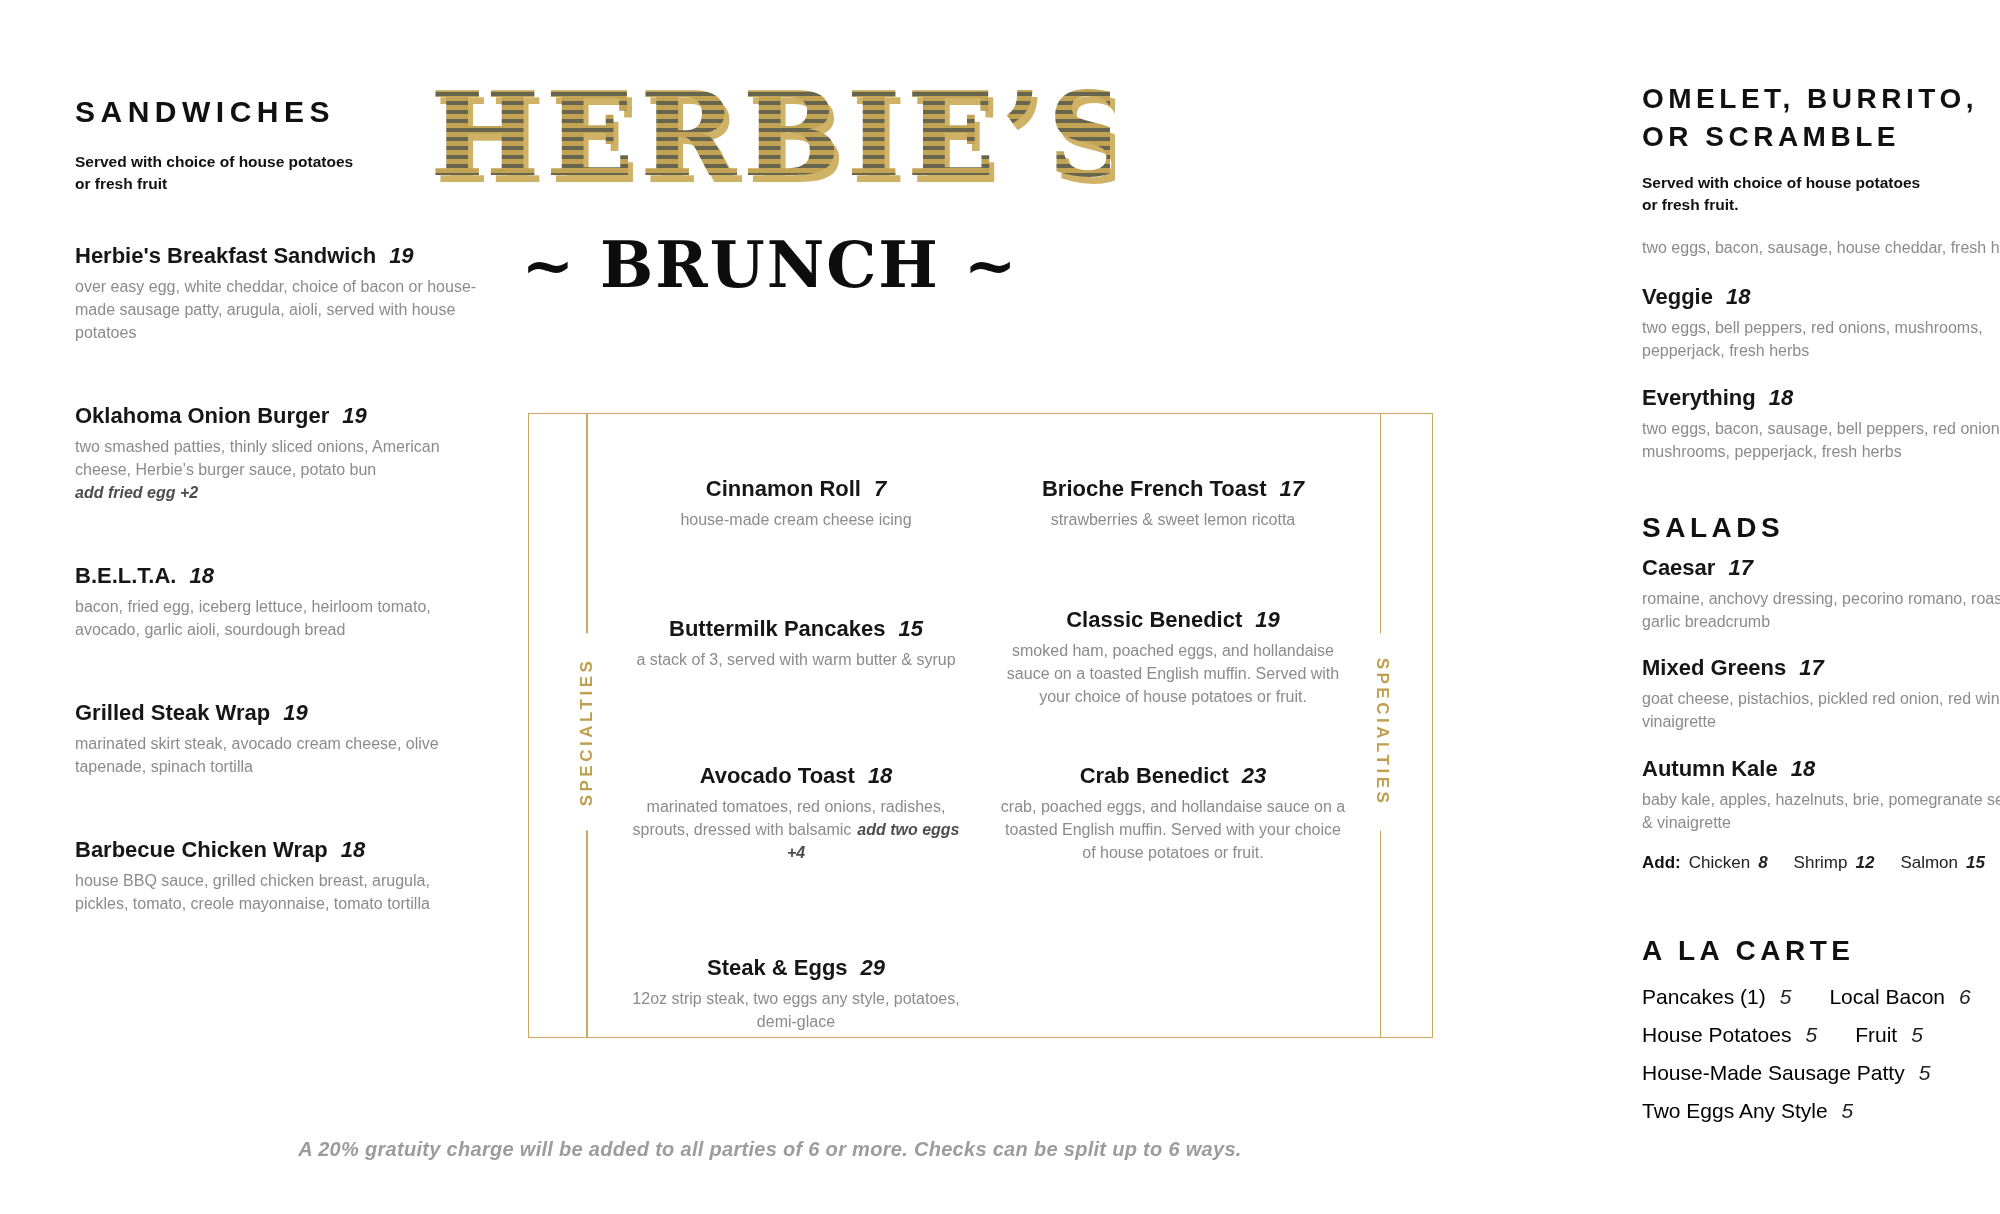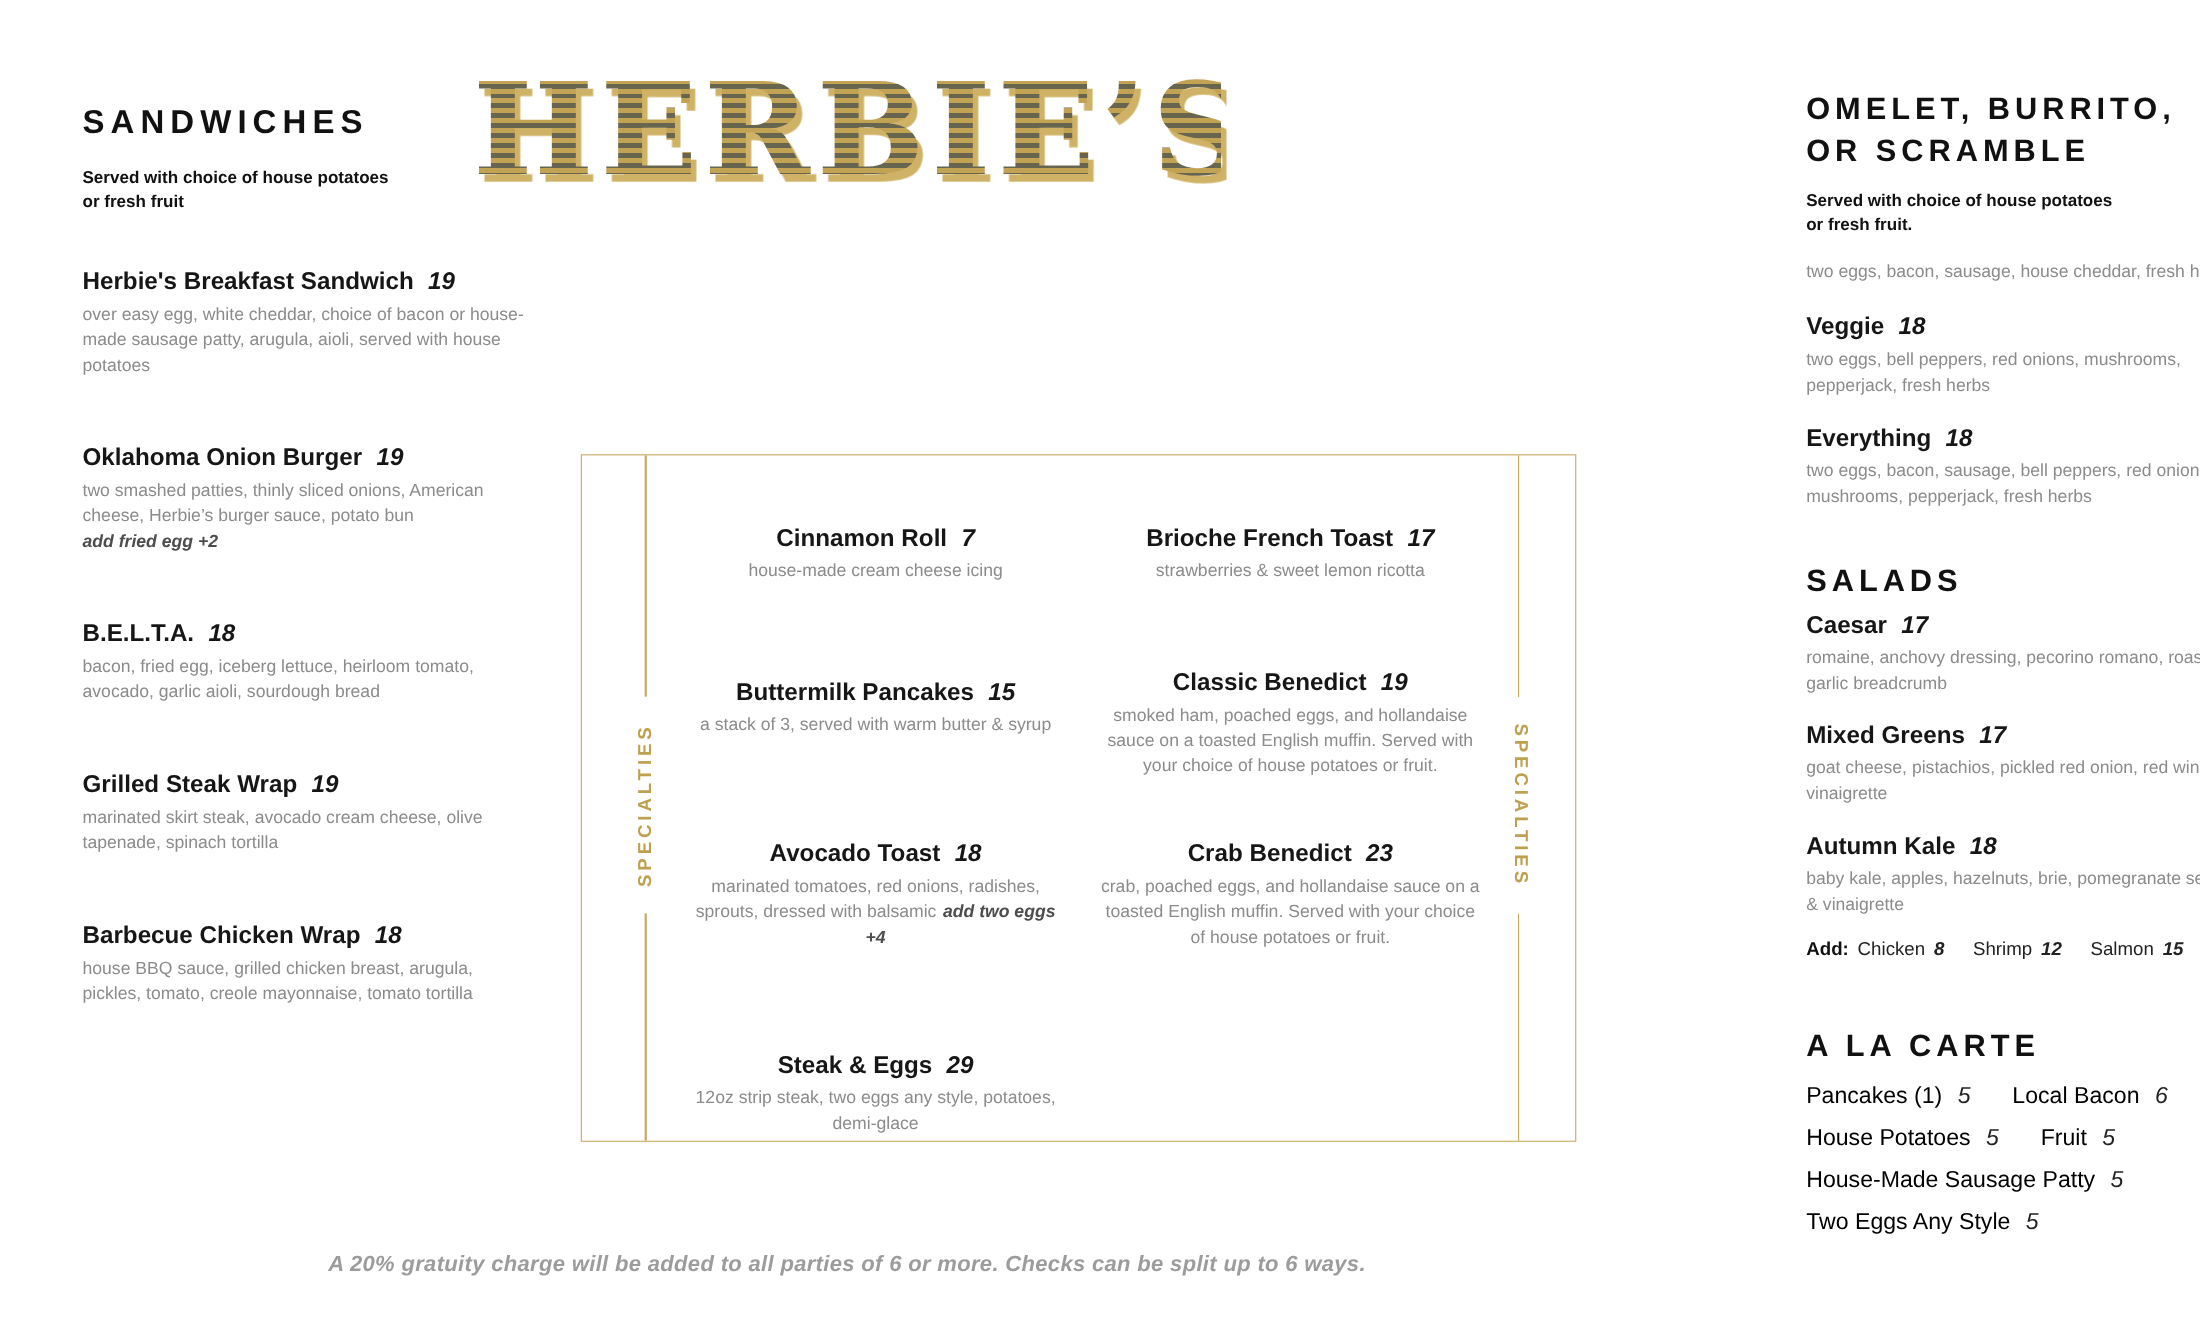--- a/index.html
+++ b/index.html
@@ -14,21 +14,21 @@
   .item-desc{font-size:16px;color:#8b8b8b;line-height:23px;margin-top:6px;}
   .addon{font-weight:700;font-style:italic;color:#4d4d4d;}
 
   
   .col-left{position:absolute;left:75px;top:92px;width:410px;}
   .sand-item{margin-top:59px;}
   .sand-item.first{margin-top:47px;}
   .sand-addon{display:block;font-size:16px;line-height:23px;}
 
   
-  .center-head{position:absolute;left:430px;top:58px;width:680px;text-align:center;}
+  .center-head{position:absolute;left:430px;top:74px;width:680px;text-align:center;}
   .logo{font-family:"DejaVu Serif",serif;font-weight:700;font-size:116px;line-height:1.05;
         letter-spacing:6px;white-space:nowrap;
         background:repeating-linear-gradient(to bottom,#67654E 0 4.5px,#C2A253 4.5px 9px);
         -webkit-background-clip:text;background-clip:text;
         -webkit-text-fill-color:transparent;color:transparent;
         filter:drop-shadow(5px 7px 0 #CFB266);}
   .brunch{font-family:"DejaVu Serif",serif;font-weight:700;font-size:63px;color:#0d0d0d;
           letter-spacing:2px;margin-top:32px;white-space:nowrap;}
 
   
@@ -109,20 +109,21 @@
     <div class="item-desc"><span>marinated skirt steak, avocado cream cheese, olive tapenade, spinach tortilla</span><span class="addon sand-addon"></span></div>
   </div>
   <div class="sand-item">
     <div><span class="item-name">Barbecue Chicken Wrap</span><span class="item-price">18</span></div>
     <div class="item-desc"><span>house BBQ sauce, grilled chicken breast, arugula, pickles, tomato, creole mayonnaise, tomato tortilla</span><span class="addon sand-addon"></span></div>
   </div>
 </div>
 
 <div class="center-head">
   <div class="logo">HERBIE’S</div>
+  <div class="brunch">~ BRUNCH ~</div>
 </div>
 
 <div class="spec-box">
   <div class="vline vline-l"></div>
   <div class="vline vline-r"></div>
   <div class="spec-label-anchor left">
     <span class="spec-label rot-ccw">SPECIALTIES</span>
   </div>
   <div class="spec-label-anchor right">
     <span class="spec-label rot-cw">SPECIALTIES</span>

